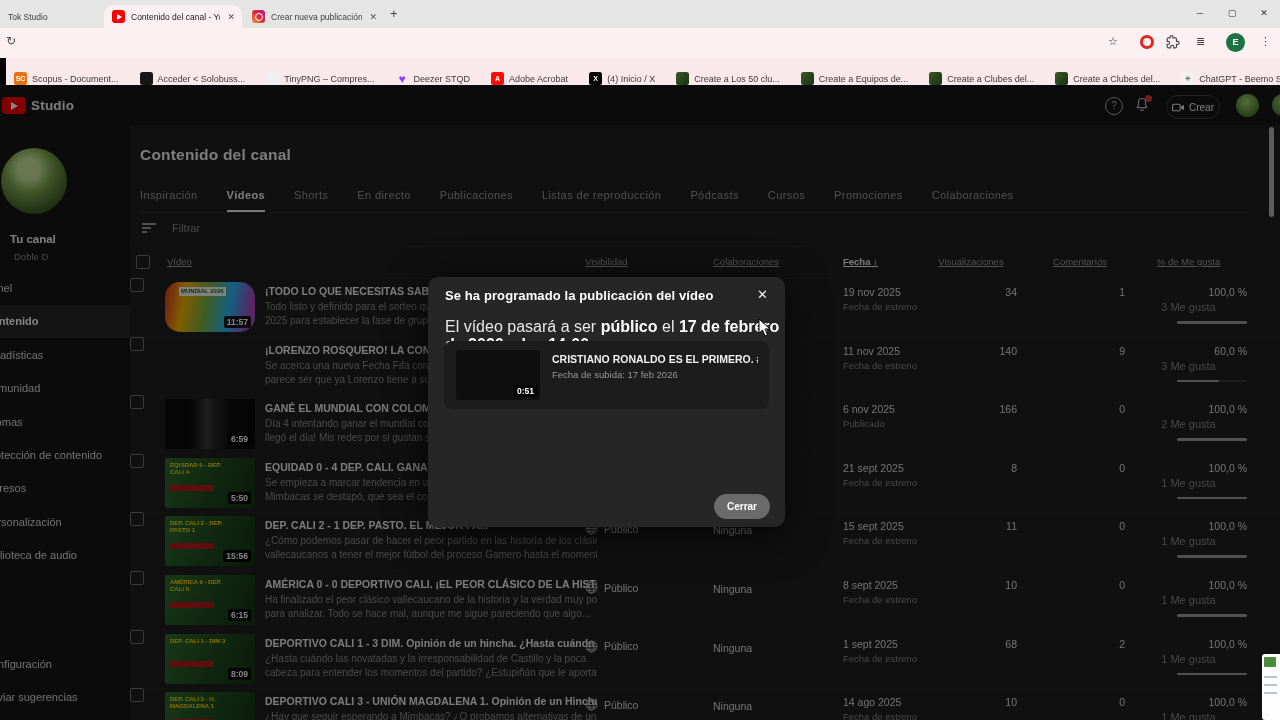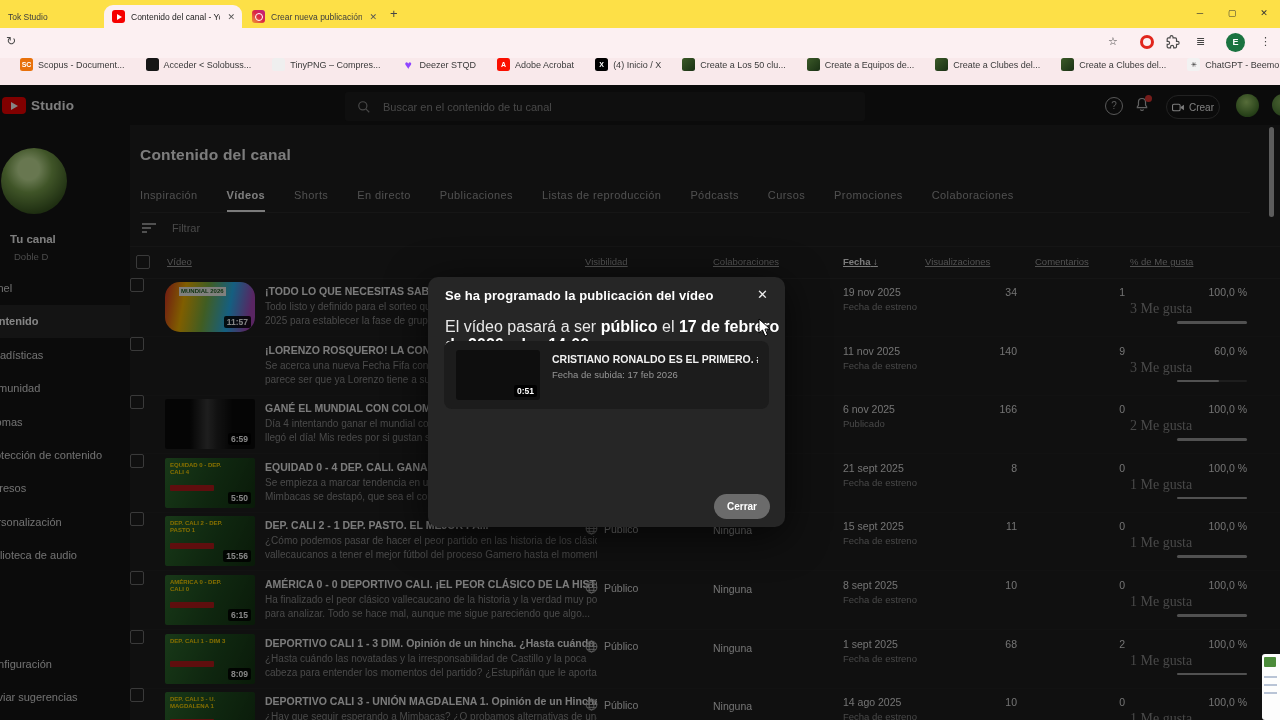--- a/index.html
+++ b/index.html
@@ -1,18 +1,18 @@
 <!DOCTYPE html>
 <html><head>
 <meta charset="utf-8">
 <style>
   html,body{margin:0;padding:0;width:1280px;height:720px;overflow:hidden;background:#000;
     font-family:"Liberation Sans","DejaVu Sans",sans-serif;-webkit-font-smoothing:antialiased;}
   
-  #tabstrip{position:absolute;top:0;left:0;right:0;height:36px;background:#fde047;z-index:20;}
+  #tabstrip{position:absolute;top:0;left:0;right:0;height:36px;background:#e5e5e5;z-index:20;}
   .btab{position:absolute;top:5px;height:23px;border-radius:9px 9px 0 0;display:flex;align-items:center;
         font-size:8.5px;color:#3d3d3d;overflow:hidden;}
   .btab.active{background:#fcf0f2;color:#222;}
   .btab .lbl{white-space:nowrap;overflow:hidden;flex:1;}
   .btab .x{margin:0 7px;font-size:9px;color:#555;flex:none;}
   .fav{width:13px;height:13px;border-radius:3px;margin:0 6px 0 8px;flex:none;position:relative;}
   .fav-youtube{background:#f60000;}
   .fav-youtube::after{content:"";position:absolute;left:4.5px;top:3.5px;border-left:5px solid #fff;
       border-top:3px solid transparent;border-bottom:3px solid transparent;}
   .fav-instagram{background:linear-gradient(45deg,#f09433,#e6683c 25%,#dc2743 50%,#cc2366 75%,#bc1888);}
@@ -26,22 +26,22 @@
       display:flex;align-items:center;}
   #siteset{width:11px;height:9px;margin:0 7px 0 11px;border-top:1.6px solid #5f6368;border-bottom:1.6px solid #5f6368;position:relative;flex:none;}
   #siteset::after{content:"";position:absolute;left:2px;top:2.4px;width:7px;height:1.6px;background:#5f6368;}
   #urltext{border:0;outline:none;background:transparent;font-size:9.5px;color:#202124;width:940px;
       font-family:"Liberation Sans",sans-serif;}
   .tb-ic{position:absolute;top:7px;font-size:11px;color:#444;}
   #ext-red{position:absolute;left:1140px;top:7px;width:14px;height:14px;border:3.5px solid #e1261d;border-radius:50%;box-sizing:border-box;}
   #puzzle{position:absolute;left:1166px;top:7px;}
   #avatarE{position:absolute;left:1226px;top:5px;width:19px;height:19px;border-radius:50%;background:#1a7340;
       color:#fff;font-size:9px;font-weight:bold;text-align:center;line-height:19px;}
-  #bookbar{position:absolute;top:58px;left:0;right:0;height:27px;background:#f9e9eb;z-index:20;
-      display:flex;align-items:flex-start;padding-left:20px;box-sizing:border-box;}
+  #bookbar{position:absolute;top:58px;left:6px;right:0;height:27px;background:#f9e9eb;z-index:20;
+      display:flex;align-items:flex-end;padding-left:8px;box-sizing:border-box;}
   .bk{display:flex;align-items:center;margin-right:21px;flex:none;}
   .bk .ic{width:13px;height:13px;border-radius:2.5px;margin-right:5px;font-size:7px;font-weight:bold;
       display:flex;align-items:center;justify-content:center;}
   .bk .bl{font-size:9px;color:#3a3a3a;white-space:nowrap;}
   
   #studio{position:absolute;top:85px;left:0;right:0;bottom:0;background:#161616;}
   #content-bg{position:absolute;top:125px;left:130px;right:0;bottom:0;background:#1f1f1f;}
   #yt-logo{position:absolute;left:2px;top:97px;width:24px;height:17px;background:#f60000;border-radius:4px;}
   #yt-logo::after{content:"";position:absolute;left:8.5px;top:4.5px;border-left:7px solid #fff;
       border-top:4px solid transparent;border-bottom:4px solid transparent;}
@@ -81,21 +81,21 @@
   #filtericon{position:absolute;left:12px;top:11px;width:14px;height:10px;}
   #filtericon i{display:block;background:#9a9a9a;height:1.6px;margin-bottom:2.4px;}
   #filtericon i:nth-child(1){width:14px;}#filtericon i:nth-child(2){width:9px;}#filtericon i:nth-child(3){width:5px;}
   #filterlabel{position:absolute;left:42px;top:10px;font-size:11px;color:#8d8d8d;}
   
   #theadrow{position:absolute;left:130px;top:247px;right:0;height:31px;border-bottom:1px solid #2a2a2a;
       font-size:9.5px;color:#9c9c9c;}
   .cb{position:absolute;width:14px;height:14px;border:1.7px solid #6f6f6f;border-radius:2px;box-sizing:border-box;}
   #theadrow .cb{left:6px;top:8px;}
   .hc{position:absolute;top:9px;white-space:nowrap;text-decoration:underline;}
-  .hr-views,.hr-comm,.hr-likes{text-align:left;}
+  .hr-views,.hr-comm,.hr-likes{text-align:center;}
   #hd-date{font-weight:bold;color:#ededed;}
   .trow{position:absolute;left:130px;width:1150px;height:58px;border-bottom:1px solid #242424;}
   .trow>*{position:absolute;}
   .thumb{left:35px;top:4px;width:90px;height:50px;border-radius:2px;overflow:hidden;}
   .tlabel{position:absolute;left:5px;top:4px;width:62px;font-size:6px;line-height:7px;font-weight:bold;color:#ffd400;}
   .t-mundial{background:linear-gradient(100deg,#d93025,#f4b400 22%,#7cb342 45%,#29b6f6 70%,#ab47bc 92%);border-radius:15px;}
   .t-mundial .tlabel{background:#f5f5ef;color:#1b5e20;padding:1px 2px;width:auto;left:14px;top:5px;}
   .t-rosca{background:linear-gradient(110deg,#c5cf57,#8fae3a 60%,#6c8d2c);}
   .t-rosca .tlabel{color:#274314;}
   .t-dark{background:linear-gradient(90deg,#0b0b0b 28%,#3b3b3b 47%,#222 58%,#0b0b0b 75%);}
@@ -107,21 +107,21 @@
       white-space:nowrap;overflow:hidden;}
   .vdesc{left:135px;width:332px;font-size:10px;color:#8d8d8d;white-space:nowrap;overflow:hidden;}
   .d1{top:23px;}.d2{top:37px;}
   .vis{left:455px;top:10px;display:flex;align-items:center;gap:6px;font-size:10.5px;color:#dcdcdc;}
   .restr{left:583px;top:12px;font-size:10.5px;color:#dcdcdc;}
   .fdate{left:713px;top:8px;font-size:10.5px;color:#dcdcdc;}
   .fsub{left:713px;top:23px;font-size:9.5px;color:#8a8a8a;}
   .views{left:795px;top:8px;width:92px;text-align:right;font-size:10.5px;color:#dcdcdc;}
   .comm{left:905px;top:8px;width:90px;text-align:right;font-size:10.5px;color:#dcdcdc;}
   .pct{left:1000px;top:8px;width:117px;text-align:right;font-size:10.5px;color:#dcdcdc;}
-  .psub{left:1000px;top:23px;width:117px;text-align:left;font-size:14px;color:#8a8a8a;font-family:Liberation Serif, serif;}
+  .psub{left:1000px;top:23px;width:117px;text-align:center;font-size:11px;color:#8a8a8a;}
   .pbar{left:1047px;top:43px;width:70px;height:2.5px;background:#3a3a3a;border-radius:2px;}
   .pbar i{display:block;height:100%;background:#9b9b9b;border-radius:2px;}
   
   #scrim{position:absolute;top:85px;left:0;right:0;bottom:0;background:rgba(0,0,0,.48);z-index:5;}
   #modal{position:absolute;left:428px;top:277px;width:357px;height:250px;background:#262626;border-radius:10px;
       box-shadow:0 8px 40px rgba(0,0,0,.7);z-index:10;}
   #m-title{position:absolute;left:17px;top:11px;font-size:13px;font-weight:bold;color:#fff;letter-spacing:.1px;}
   #m-close{position:absolute;right:17px;top:10px;font-size:13px;color:#efefef;}
   #m-msg{position:absolute;left:17px;top:41px;font-size:16px;color:#e8e8e8;}
   #m-msg b{color:#fff;}
@@ -238,27 +238,20 @@
       </span>
     </div>
 
 </div>
 
 <div id="studio">
   <div id="content-bg" style="top: 40px;"></div>
 
   <div id="yt-logo" style="top: 12px;"></div>
   <div id="brand" style="top: 13px;">Studio</div>
-  <div id="searchbox" style="top: 7px;">
-    <svg width="14" height="14" viewBox="0 0 24 24">
-      <circle cx="10" cy="10" r="7" fill="none" stroke="#8a8a8a" stroke-width="2"></circle>
-      <path d="M15.5 15.5L21 21" stroke="#8a8a8a" stroke-width="2"></path>
-    </svg>
-    <input class="ssearch" placeholder="Buscar en el contenido de tu canal" style="">
-  </div>
   <div id="help" style="top: 12px;">?</div>
   <div id="bell" style="top: 11px;">
     <svg width="16" height="17" viewBox="0 0 24 24">
       <path d="M12 3c-3.2 0-5.3 2.3-5.3 5.4v4.4L5 15.6v1h14v-1l-1.7-2.8V8.4C17.3 5.3 15.2 3 12 3z" fill="none" stroke="#bdbdbd" stroke-width="1.8"></path>
       <path d="M10 19a2 2 0 0 0 4 0" fill="none" stroke="#bdbdbd" stroke-width="1.8"></path>
     </svg>
     <span class="dot"></span>
   </div>
   <div id="crearbtn" style="top: 10px;">
     <svg width="13" height="11" viewBox="0 0 24 20">

